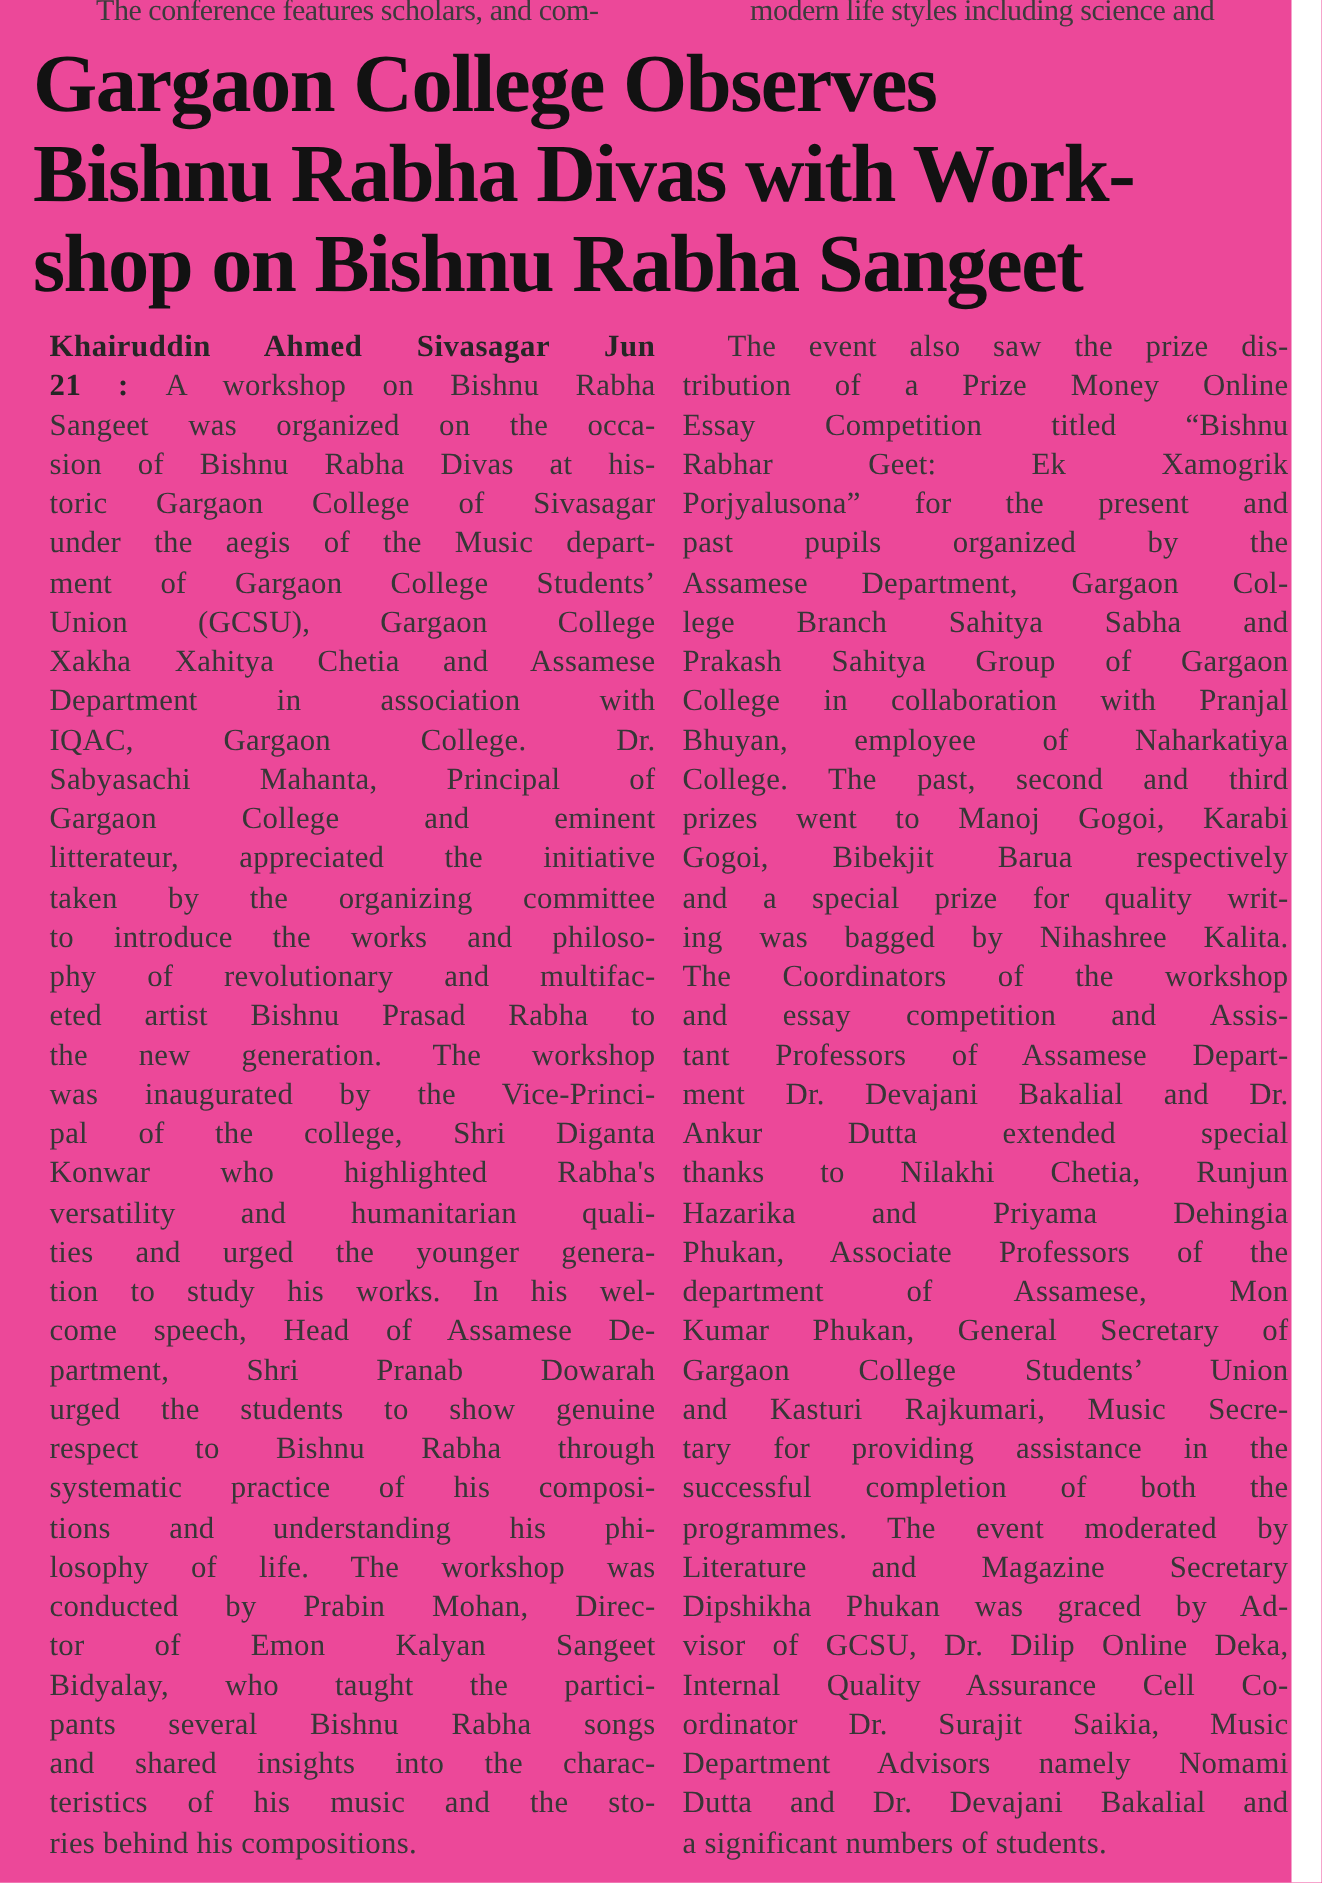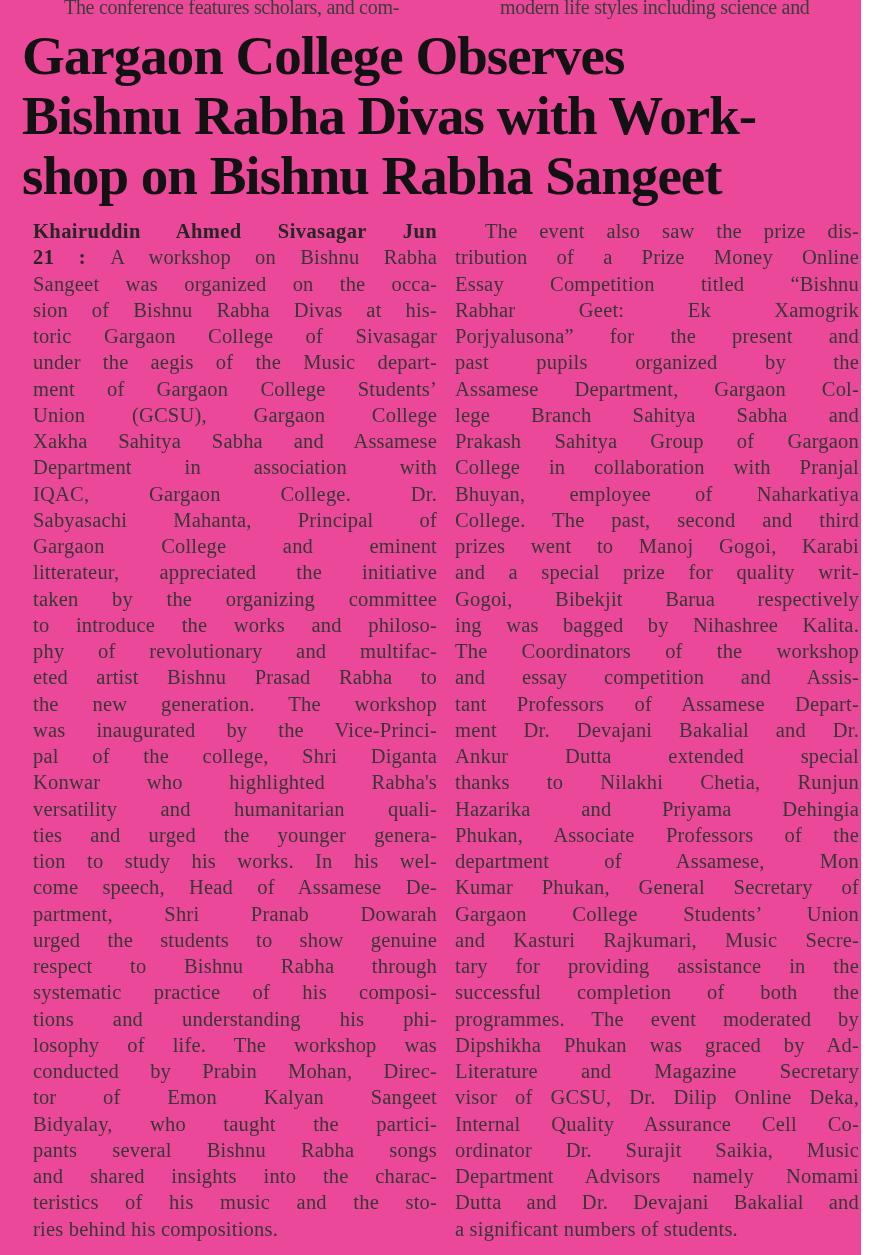--- a/index.html
+++ b/index.html
@@ -76,21 +76,21 @@
   <div class="columns">
     <div class="col">
         <div class="line"><b>Khairuddin Ahmed Sivasagar Jun</b></div>
         <div class="line"><b>21 : </b>A workshop on Bishnu Rabha</div>
         <div class="line">Sangeet was organized on the occa-</div>
         <div class="line">sion of Bishnu Rabha Divas at his-</div>
         <div class="line">toric Gargaon College of Sivasagar</div>
         <div class="line">under the aegis of the Music depart-</div>
         <div class="line">ment of Gargaon College Students’</div>
         <div class="line">Union (GCSU), Gargaon College</div>
-        <div class="line">Xakha Sahitya Sabha and Assamese</div>
+        <div class="line">Xakha Xahitya Chetia and Assamese</div>
         <div class="line">Department in association with</div>
         <div class="line">IQAC, Gargaon College. Dr.</div>
         <div class="line">Sabyasachi Mahanta, Principal of</div>
         <div class="line">Gargaon College and eminent</div>
         <div class="line">litterateur, appreciated the initiative</div>
         <div class="line">taken by the organizing committee</div>
         <div class="line">to introduce the works and philoso-</div>
         <div class="line">phy of revolutionary and multifac-</div>
         <div class="line">eted artist Bishnu Prasad Rabha to</div>
         <div class="line">the new generation. The workshop</div>
@@ -122,40 +122,40 @@
         <div class="line">Rabhar Geet: Ek Xamogrik</div>
         <div class="line">Porjyalusona” for the present and</div>
         <div class="line">past pupils organized by the</div>
         <div class="line">Assamese Department, Gargaon Col-</div>
         <div class="line">lege Branch Sahitya Sabha and</div>
         <div class="line">Prakash Sahitya Group of Gargaon</div>
         <div class="line">College in collaboration with Pranjal</div>
         <div class="line">Bhuyan, employee of Naharkatiya</div>
         <div class="line">College. The past, second and third</div>
         <div class="line">prizes went to Manoj Gogoi, Karabi</div>
+        <div class="line">Gogoi, Bibekjit Barua respectively</div>
         <div class="line">and a special prize for quality writ-</div>
-        <div class="line">Gogoi, Bibekjit Barua respectively</div>
         <div class="line">ing was bagged by Nihashree Kalita.</div>
         <div class="line">The Coordinators of the workshop</div>
         <div class="line">and essay competition and Assis-</div>
         <div class="line">tant Professors of Assamese Depart-</div>
         <div class="line">ment Dr. Devajani Bakalial and Dr.</div>
         <div class="line">Ankur Dutta extended special</div>
         <div class="line">thanks to Nilakhi Chetia, Runjun</div>
         <div class="line">Hazarika and Priyama Dehingia</div>
         <div class="line">Phukan, Associate Professors of the</div>
         <div class="line">department of Assamese, Mon</div>
         <div class="line">Kumar Phukan, General Secretary of</div>
         <div class="line">Gargaon College Students’ Union</div>
         <div class="line">and Kasturi Rajkumari, Music Secre-</div>
         <div class="line">tary for providing assistance in the</div>
         <div class="line">successful completion of both the</div>
         <div class="line">programmes. The event moderated by</div>
+        <div class="line">Literature and Magazine Secretary</div>
         <div class="line">Dipshikha Phukan was graced by Ad-</div>
-        <div class="line">Literature and Magazine Secretary</div>
         <div class="line">visor of GCSU, Dr. Dilip Online Deka,</div>
         <div class="line">Internal Quality Assurance Cell Co-</div>
         <div class="line">ordinator Dr. Surajit Saikia, Music</div>
         <div class="line">Department Advisors namely Nomami</div>
         <div class="line">Dutta and Dr. Devajani Bakalial and</div>
         <div class="line last">a significant numbers of students.</div>
       </div>
   </div>
 
   <div class="edge-col">

